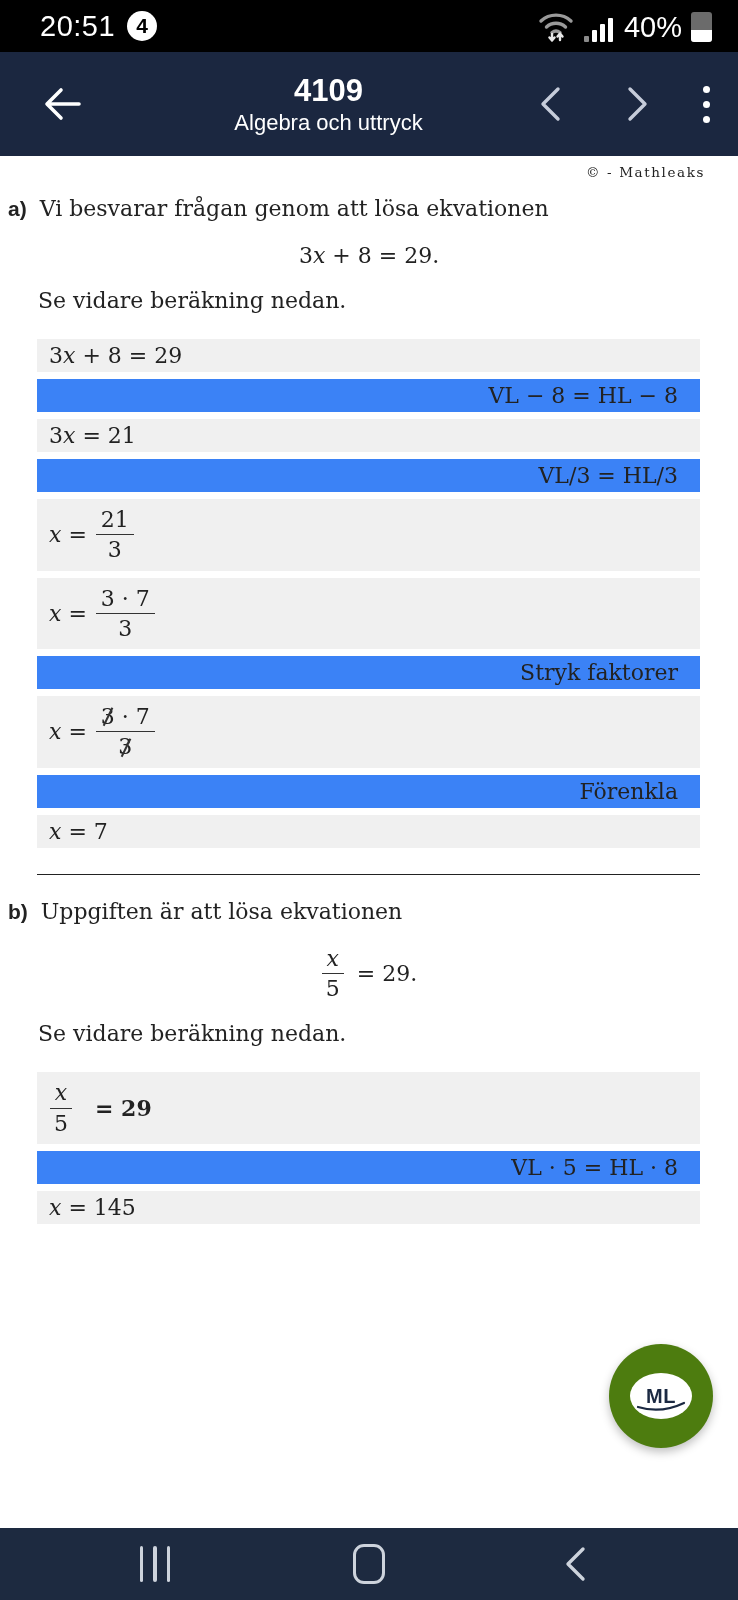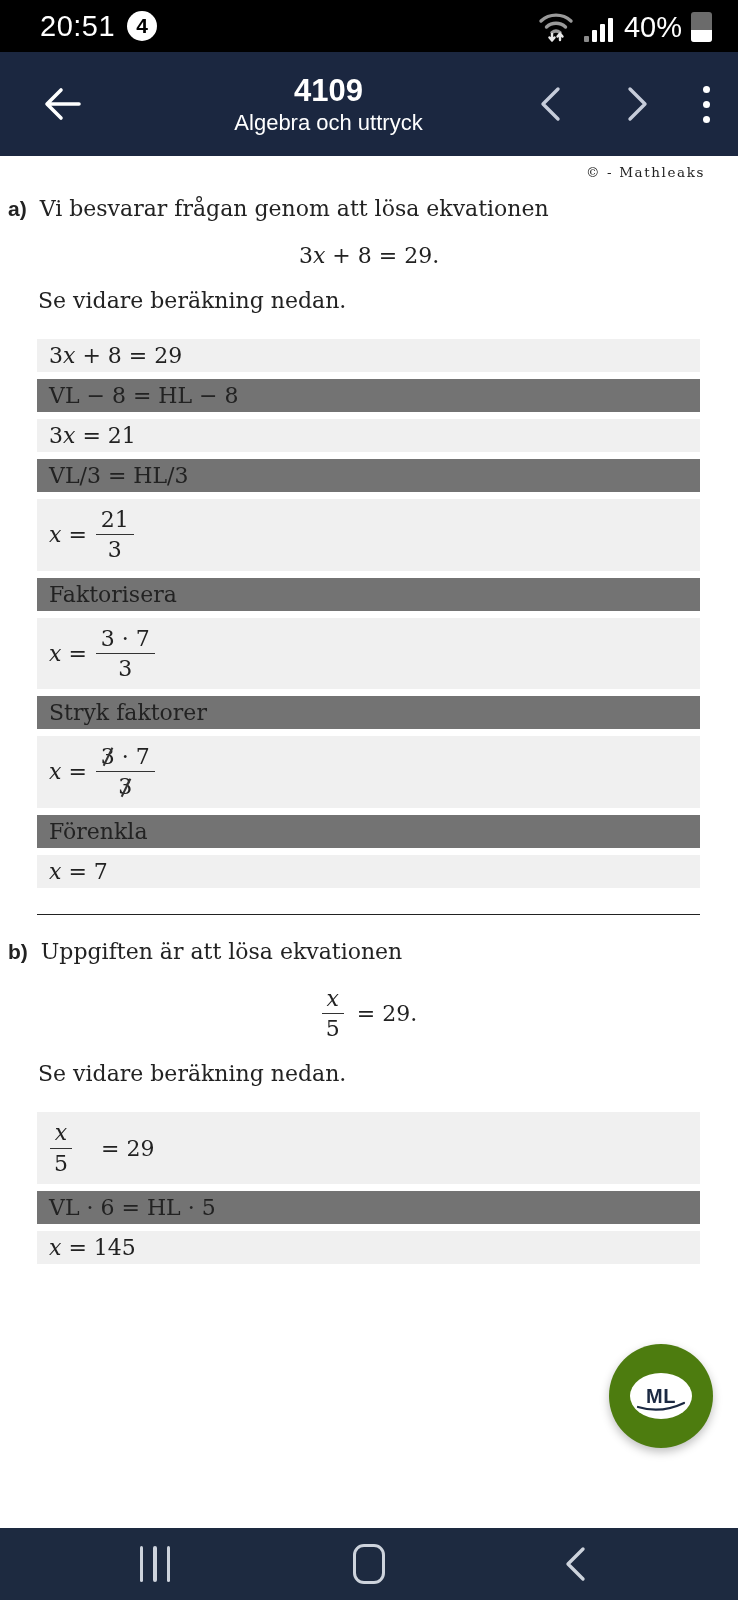--- a/index.html
+++ b/index.html
@@ -66,21 +66,21 @@
   .ptext, .m, .ceq, .oprow, .seemore {
     font-family:"DejaVu Serif", serif; font-size:22px; color:#222;
   }
   .ceq { text-align:center; margin:22px 0 20px 0; }
   .seemore { margin:0 0 26px 38px; }
   .m i, .ceq i, .frac i { font-style:italic; font-family:"DejaVu Serif", serif; }
 
   .steps { margin:0 38px 0 37px; }
   .srow { padding:4px 12px; margin:7px 0; min-height:32px; display:flex; align-items:center; }
   .srow.eq { background:#f0f0f0; }
-  .srow.op { background:#737373; justify-content:flex-start; padding-right:22px; }
+  .srow.op { background:#3b82f6; justify-content:flex-end; padding-right:22px; }
 
   .frac { display:inline-flex; flex-direction:column; align-items:center; vertical-align:middle; margin-left:9px; }
   .frac .num { padding:0 5px 2px 5px; border-bottom:1.6px solid #333; line-height:1.15; }
   .frac .den { padding:2px 5px 0 5px; line-height:1.15; }
   .frow { padding-top:8px; padding-bottom:8px; }
 
   .cancel { position:relative; display:inline-block; }
   .cancel::after {
     content:""; position:absolute; left:-20%; top:48%;
     width:140%; height:1.7px; background:#333;
@@ -200,23 +200,20 @@
     <div class="srow op">
       <span class="m">VL/3 = HL/3</span>
     </div>
     <div class="srow eq frow">
       <span class="m"><i>x</i> =</span>
       <span class="frac m">
         <span class="num">21</span>
         <span class="den">3</span>
       </span>
     </div>
-    <div class="srow op">
-      <span class="m">Faktorisera</span>
-    </div>
     <div class="srow eq frow">
       <span class="m"><i>x</i> =</span>
       <span class="frac m">
         <span class="num">3 · 7</span>
         <span class="den">3</span>
       </span>
     </div>
     <div class="srow op">
       <span class="m">Stryk faktorer</span>
     </div>
@@ -258,24 +255,24 @@
   </div>
 
   <div class="seemore">Se vidare beräkning nedan.</div>
 
   <div class="steps">
     <div class="srow eq frow">
       <span class="frac m" style="margin-left:0;">
         <span class="num"><i>x</i></span>
         <span class="den">5</span>
       </span>
-      <span class="m" style="margin-left:28px;">= 29</span>
-    </div>
-    <div class="srow op">
-      <span class="m">VL · 6 = HL · 5</span>
+      <span class="m" style="margin-left:22px;font-weight:bold;">= 29</span>
+    </div>
+    <div class="srow op">
+      <span class="m">VL · 5 = HL · 8</span>
     </div>
     <div class="srow eq">
       <span class="m"><i>x</i> = 145</span>
     </div>
   </div>
 
 </div>
 
 <div class="fab">
   <div class="fab-ellipse">

